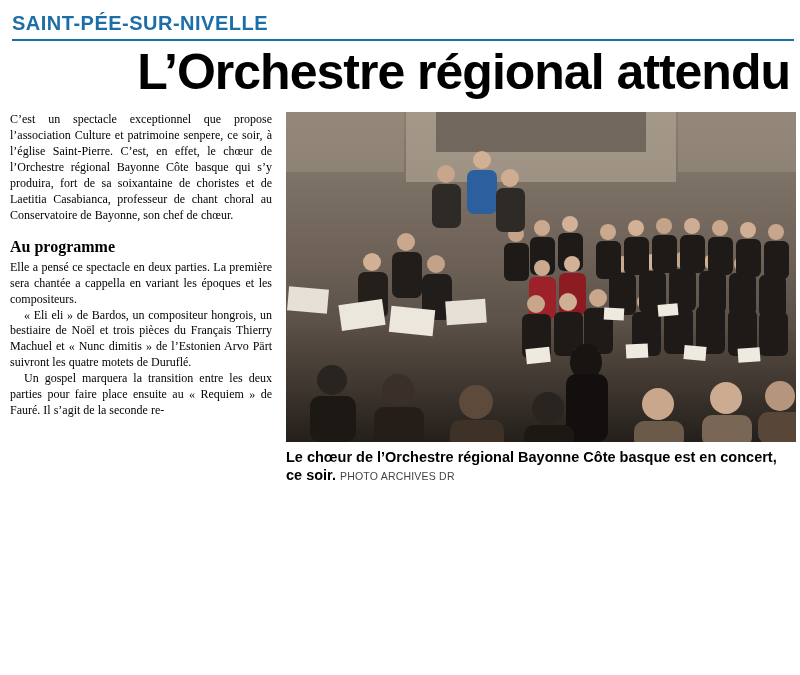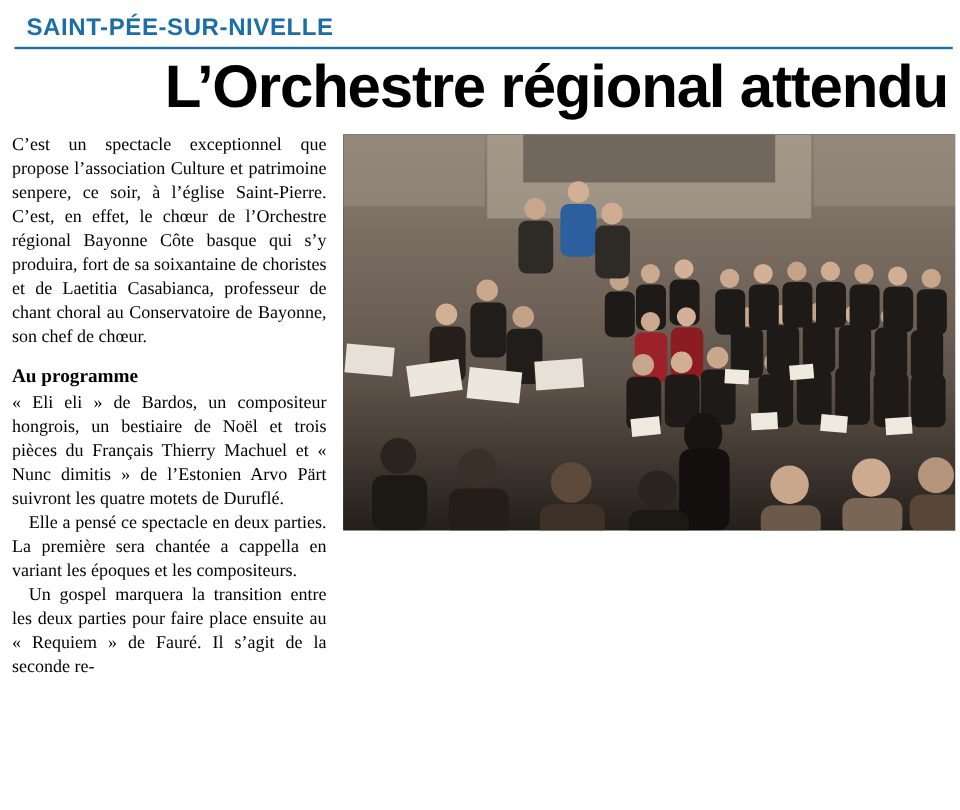--- a/index.html
+++ b/index.html
@@ -24,21 +24,21 @@
     padding: 0 10px;
   }
 
   
   .kicker {
     font-family: "Liberation Sans", sans-serif;
     font-weight: bold;
     font-size: 20px;
     letter-spacing: 0.5px;
     color: #1b6ea8;
-    margin: 12px 0 0 12px;
+    margin: 12px 0 0 2px;
     line-height: 1.1;
   }
   .kicker-rule {
     border: none;
     border-top: 2px solid #1b6ea8;
     margin: 5px 2px 2px 2px;
     width: 782px;
   }
   .headline {
     font-family: "Liberation Sans", sans-serif;
@@ -57,21 +57,21 @@
   .upper {
     display: flex;
     margin-top: 14px;
     gap: 14px;
   }
   .col-narrow {
     width: 262px;
     flex: 0 0 262px;
   }
   p.body {
-    font-size: 15px;
+    font-size: 12px;
     line-height: 1.33;
     margin: 0 0 0 0;
     text-align: justify;
     text-justify: inter-word;
     hyphens: auto;
   }
   p.body + p.body { text-indent: 14px; }
   .subhead {
     font-family: Liberation Serif, serif;
     font-weight: bold;
@@ -115,22 +115,22 @@
   <div class="kicker">SAINT-PÉE-SUR-NIVELLE</div>
   <hr class="kicker-rule">
 
   <h1 class="headline">L’Orchestre régional attendu</h1>
 
   <div class="upper">
 
     <div class="col-narrow">
       <p class="body">C’est un spectacle exceptionnel que propose l’association Culture et patrimoine senpere, ce soir, à l’église Saint-Pierre. C’est, en effet, le chœur de l’Orchestre régional Bayonne Côte basque qui s’y produira, fort de sa soixantaine de choristes et de Laetitia Casabianca, professeur de chant choral au Conservatoire de Bayonne, son chef de chœur.</p>
       <div class="subhead">Au programme</div>
+      <p class="body">Elle a pensé ce spectacle en deux parties. La première sera chantée a cappella en variant les époques et les compositeurs.</p>
       <p class="body">« Eli eli » de Bardos, un compositeur hongrois, un bestiaire de Noël et trois pièces du Français Thierry Machuel et « Nunc dimitis » de l’Estonien Arvo Pärt suivront les quatre motets de Duruflé.</p>
-      <p class="body">Elle a pensé ce spectacle en deux parties. La première sera chantée a cappella en variant les époques et les compositeurs.</p>
       <p class="body">Un gospel marquera la transition entre les deux parties pour faire place ensuite au « Requiem » de Fauré. Il s’agit de la seconde re-</p>
     </div>
 
     <div class="photo-wrap">
       <div class="photo">
         <svg width="510" height="330" viewBox="0 0 510 330" xmlns="http://www.w3.org/2000/svg" aria-hidden="true">
           <defs>
             <linearGradient id="wall" x1="0" y1="0" x2="0" y2="1">
               <stop offset="0%" stop-color="#8a7f72"></stop>
               <stop offset="45%" stop-color="#6d6157"></stop>
@@ -272,16 +272,20 @@
               <rect x="348" y="309" width="50" height="28" rx="10" fill="#6b5a4a"></rect>
             <circle cx="440" cy="286" r="16" fill="#cdab90"></circle>
               <rect x="416" y="303" width="50" height="32" rx="10" fill="#7a6654"></rect>
             <circle cx="494" cy="284" r="15" fill="#b5967c"></circle>
               <rect x="472" y="300" width="46" height="32" rx="10" fill="#584739"></rect>
           </g>
 
           <rect x="0" y="0" width="510" height="330" fill="none"></rect>
         </svg>
       </div>
+      <div class="caption">
+        <span>Le chœur de l’Orchestre régional Bayonne Côte basque est en concert, ce soir.</span>
+        <span class="credit">PHOTO ARCHIVES DR</span>
+      </div>
     </div>
   </div>
 
 </div>
 
 </body></html>

